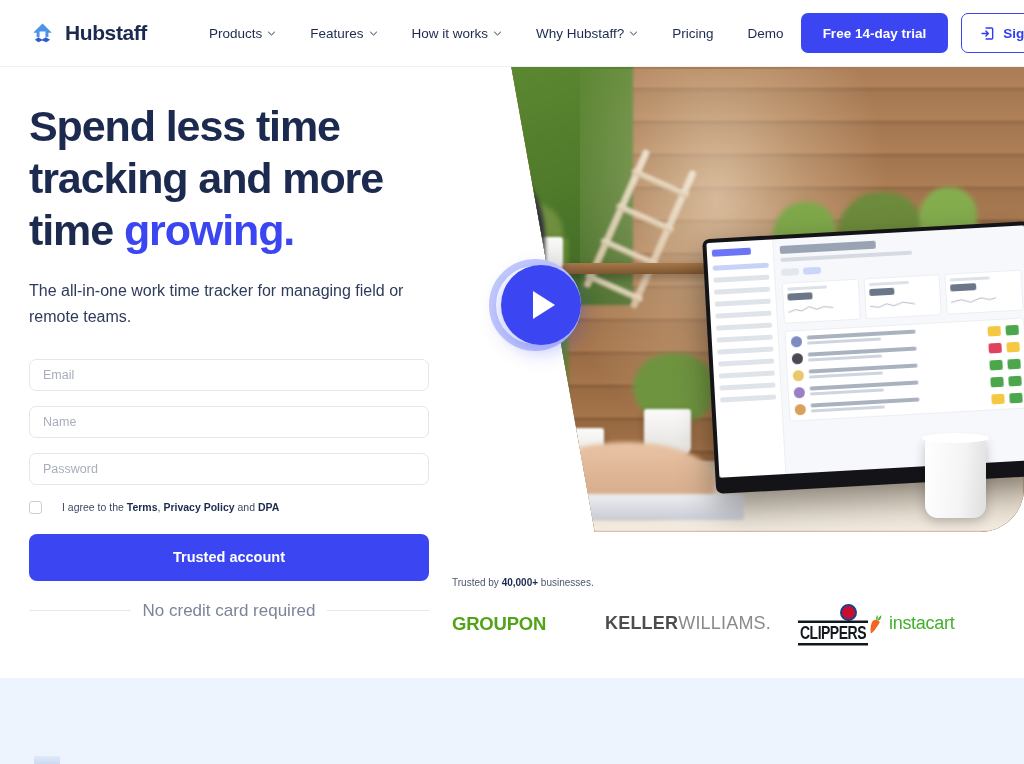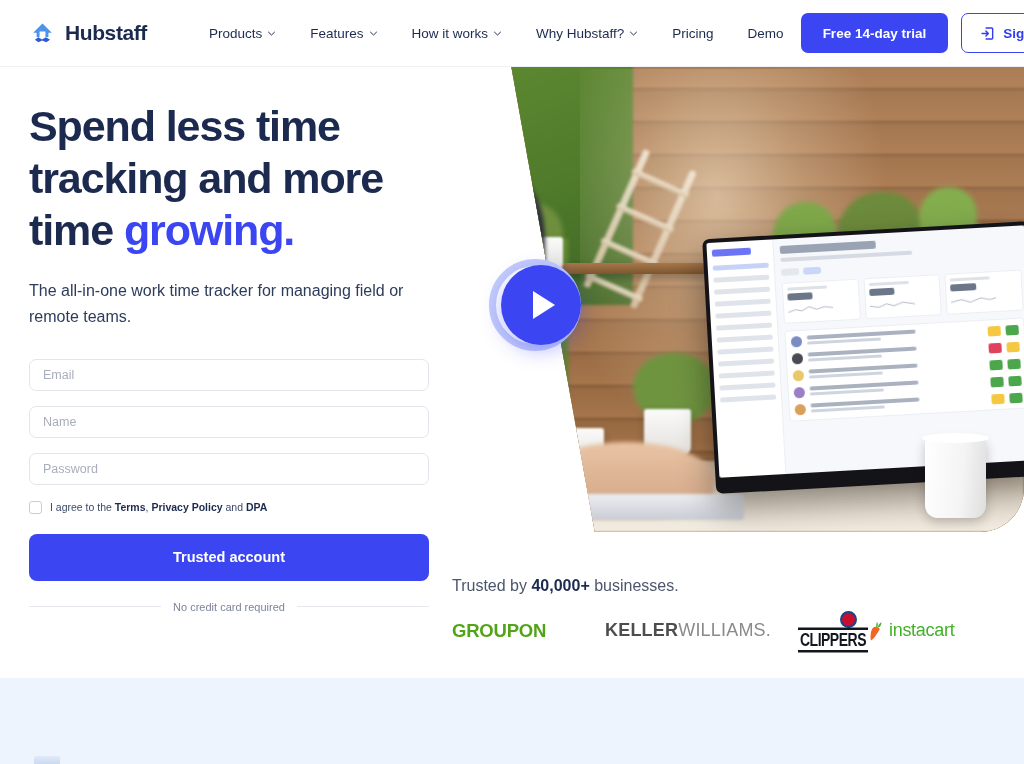--- a/index.html
+++ b/index.html
@@ -205,40 +205,40 @@
   .subhead {
     font-size:16px; line-height:1.63; color:#2d3b5c;
     max-width:382px; margin-bottom:29px;
   }
   .field {
     width:400px; height:32px; border:1px solid #e4e6ec; border-radius:7px;
     background:#fff; padding:0 13px; font-size:12.5px; color:#1b2a4e;
     font-family:"Liberation Sans", sans-serif; margin-bottom:15px; display:block;
   }
   .field::placeholder { color:#a8aebc; }
-  .agree { display:flex; align-items:center; gap:8px; margin-top:4px; margin-bottom:19px; }
+  .agree { display:flex; align-items:center; gap:20px; margin-top:4px; margin-bottom:19px; }
   .cbox {
     width:13px; height:13px; border:1px solid #c7ccd7; border-radius:3px;
     background:#fff; flex:none; cursor:pointer;
   }
   .agree-text { font-size:10.5px; color:#3c4a66; line-height:1.4; }
   .agree-text b { font-weight:700; color:#1b2a4e; cursor:pointer; }
   .btn-create {
     width:400px; height:47px; background:#3b46f2; color:#fff;
     border:none; border-radius:8px; font-size:14.5px; font-weight:700;
     font-family:"Liberation Sans", sans-serif; cursor:pointer;
     display:flex; align-items:center; justify-content:center;
   }
   .nocard { display:flex; align-items:center; gap:12px; margin-top:20px; width:400px; }
   .nocard .rule { flex:1; height:1px; background:#e6e8ee; }
-  .nocard .txt { font-size:11px; color:#7b849a; white-space:nowrap; }
+  .nocard .txt { font-size:17px; color:#7b849a; white-space:nowrap; }
 
   
   .trusted { position:absolute; left:452px; top:577px; z-index:10; }
-  .trusted-line { font-size:16px; color:#4b566d; margin-bottom:16px; }
+  .trusted-line { font-size:10px; color:#4b566d; margin-bottom:16px; }
   .trusted-line b { font-weight:700; color:#1b2a4e; }
   .logos { display:flex; align-items:center; gap:0; width:545px; }
   .logo-cell { display:flex; align-items:center; justify-content:flex-start; }
   .logo-groupon {
     width:153px; font-size:18.5px; font-weight:700; color:#53a318;
     letter-spacing:-0.2px;
   }
   .logo-kw { width:139px; font-size:18px; color:#6b6b6b; letter-spacing:0.2px; white-space:nowrap; }
   .logo-kw .k { font-weight:700; color:#4d4d4d; }
   .logo-kw .w { font-weight:300; color:#8a8a8a; }

